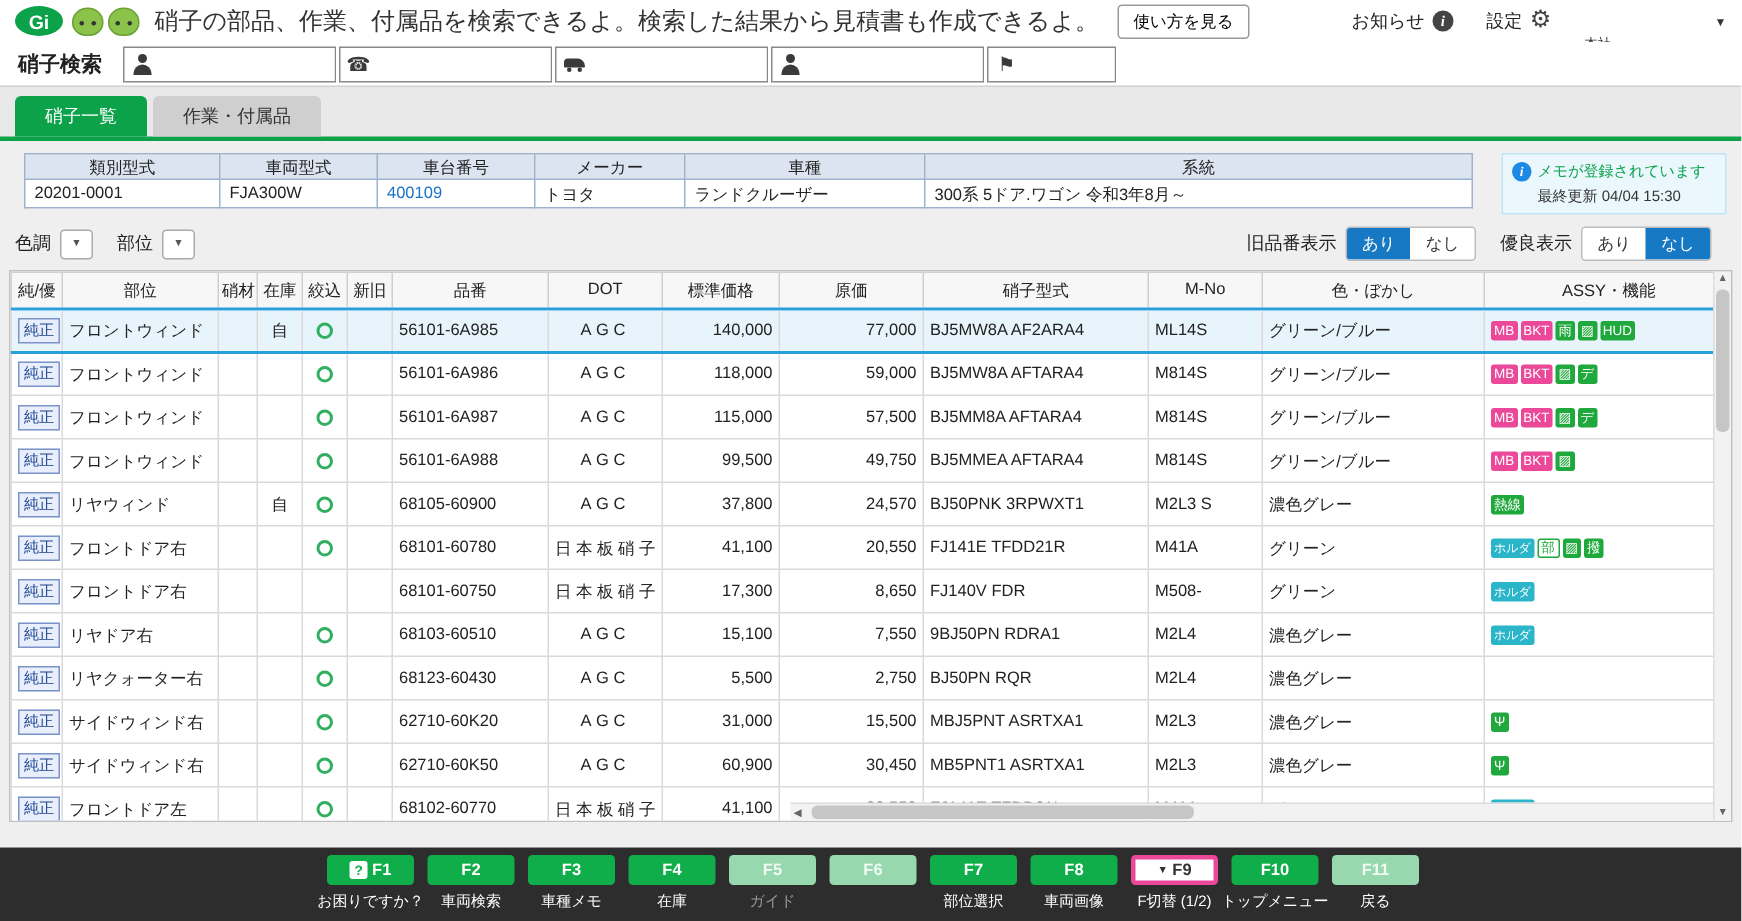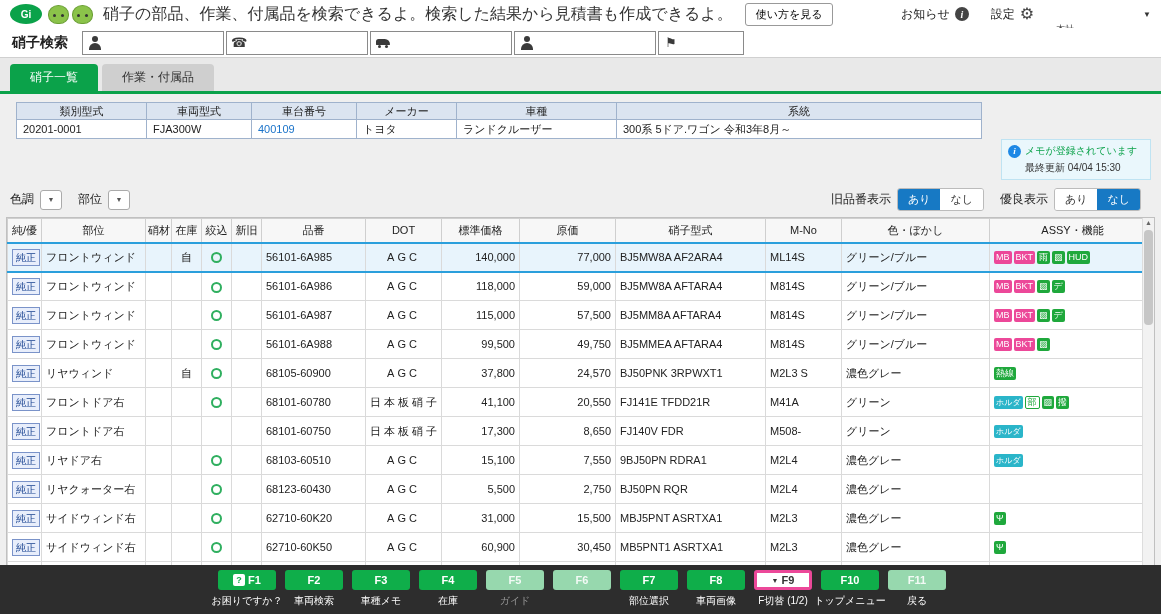--- a/index.html
+++ b/index.html
@@ -2,21 +2,21 @@
 <html><head>
 <meta charset="utf-8">
 <style>
   * { margin:0; padding:0; box-sizing:border-box; }
   html,body { width:1161px; height:614px; overflow:hidden; }
   body { font-family:"Liberation Sans","DejaVu Sans",sans-serif; font-size:12px; color:#222; background:#fff; }
   .app { display:flex; flex-direction:column; height:614px; }
 
   
   .topbar { height:28px; display:flex; align-items:center; gap:6px; padding:0 10px; background:#fff; flex-shrink:0; }
-  .logo { width:32px; height:20px; border-radius:50%; background:#0ba24a; color:#fff; font-size:10px; font-weight:bold; display:flex; align-items:center; justify-content:center; }
+  .logo { width:32px; height:20px; border-radius:50%; background:#0ba24a; color:#fff; font-size:13px; font-weight:bold; display:flex; align-items:center; justify-content:center; }
   .mascots { display:flex; gap:3px; margin-right:4px; }
   .mascot { width:21px; height:19px; background:#8bc34a; border:1px solid #6a9f33; border-radius:50% 50% 46% 46%; position:relative; }
   .mascot::before { content:""; position:absolute; top:8px; left:4px; width:3px; height:3px; border-radius:50%; background:#333; box-shadow:8px 0 0 #333; }
   .speech { font-size:16px; color:#333; white-space:nowrap; }
   .howto-btn { margin-left:6px; font-size:11px; padding:3px 10px; background:#fff; border:1px solid #999; border-radius:3px; cursor:pointer; white-space:nowrap; }
   .topbar-right { margin-left:auto; display:flex; align-items:center; gap:22px; }
   .tb-item { display:flex; align-items:center; gap:5px; font-size:12px; cursor:pointer; }
   .info-ic { width:14px; height:14px; border-radius:50%; background:#444; color:#fff; font-size:10px; font-style:italic; font-weight:bold; display:flex; align-items:center; justify-content:center; font-family:"Liberation Serif",serif; }
   .gear-ic { font-size:16px; color:#444; line-height:1; }
   .user-lines { display:flex; flex-direction:column; line-height:1.15; text-align:left; }
@@ -37,21 +37,21 @@
   .ic-car::after { content:""; position:absolute; left:7px; top:13px; width:3px; height:3px; border-radius:50%; background:#3a3a3a; box-shadow:7px 0 0 #3a3a3a; }
 
   
   .tabsrow { background:#e9e9e9; padding:6px 10px 0; border-bottom:3px solid #0ba24a; display:flex; gap:4px; flex-shrink:0; }
   .tab { font-size:12px; padding:5px 20px; border-radius:4px 4px 0 0; cursor:pointer; white-space:nowrap; }
   .tab.active { background:#0ba24a; color:#fff; }
   .tab.inactive { background:#cfcfcf; color:#333; }
 
   
   .content { background:#efefef; padding:8px 6px 0; flex:1; overflow:hidden; }
-  .vehiclerow { display:flex; align-items:flex-start; padding-left:10px;flex-direction:column; }
+  .vehiclerow { display:flex; align-items:flex-start; padding-left:10px; }
   .vtable { border-collapse:collapse; background:#fff; }
   .vtable th { background:#dbe4f0; border:1px solid #9fb2cc; font-size:11px; font-weight:normal; height:17px; padding:0 4px; }
   .vtable td { background:#fff; border:1px solid #9fb2cc; font-size:11px; height:19px; padding:0 6px; white-space:nowrap; overflow:hidden; }
   .link { color:#1a73c9; cursor:pointer; }
   .memo-box { margin-left:auto; margin-right:4px; width:150px; background:#eaf7fc; border:1px solid #bfe3f2; padding:4px 6px; font-size:10px; }
   .memo-line1 { display:flex; gap:4px; align-items:center; color:#0ba24a; white-space:nowrap; }
   .memo-ic { width:13px; height:13px; flex-shrink:0; border-radius:50%; background:#1e88e5; color:#fff; font-size:9px; font-style:italic; font-weight:bold; display:flex; align-items:center; justify-content:center; font-family:"Liberation Serif",serif; }
   .memo-line2 { color:#333; margin-top:3px; padding-left:17px; white-space:nowrap; }
 
   .filterrow { display:flex; align-items:center; margin:8px 4px 6px; gap:6px; font-size:12px; }

